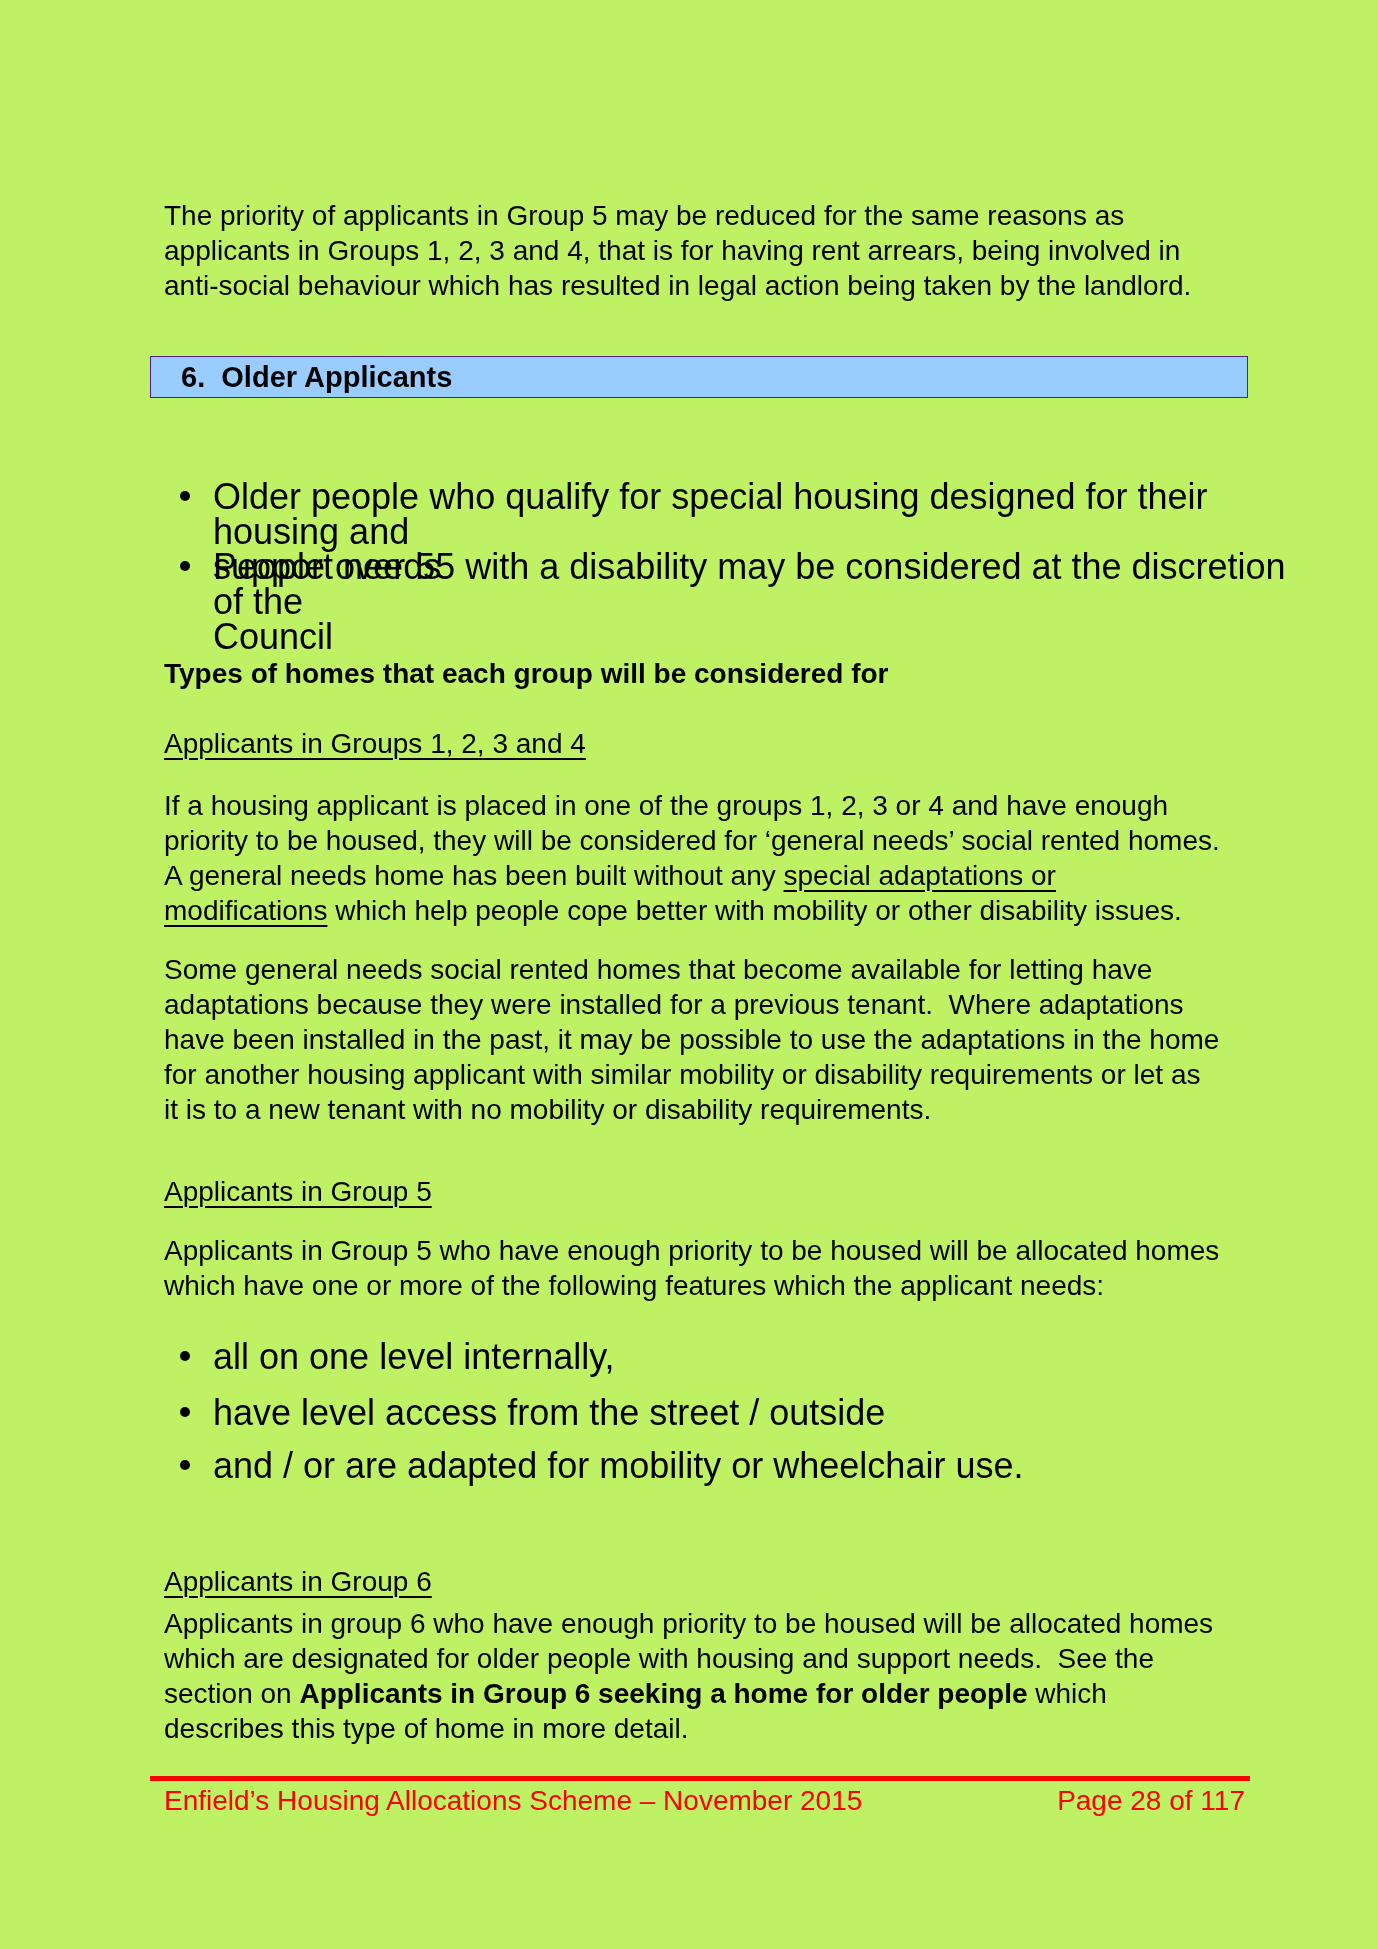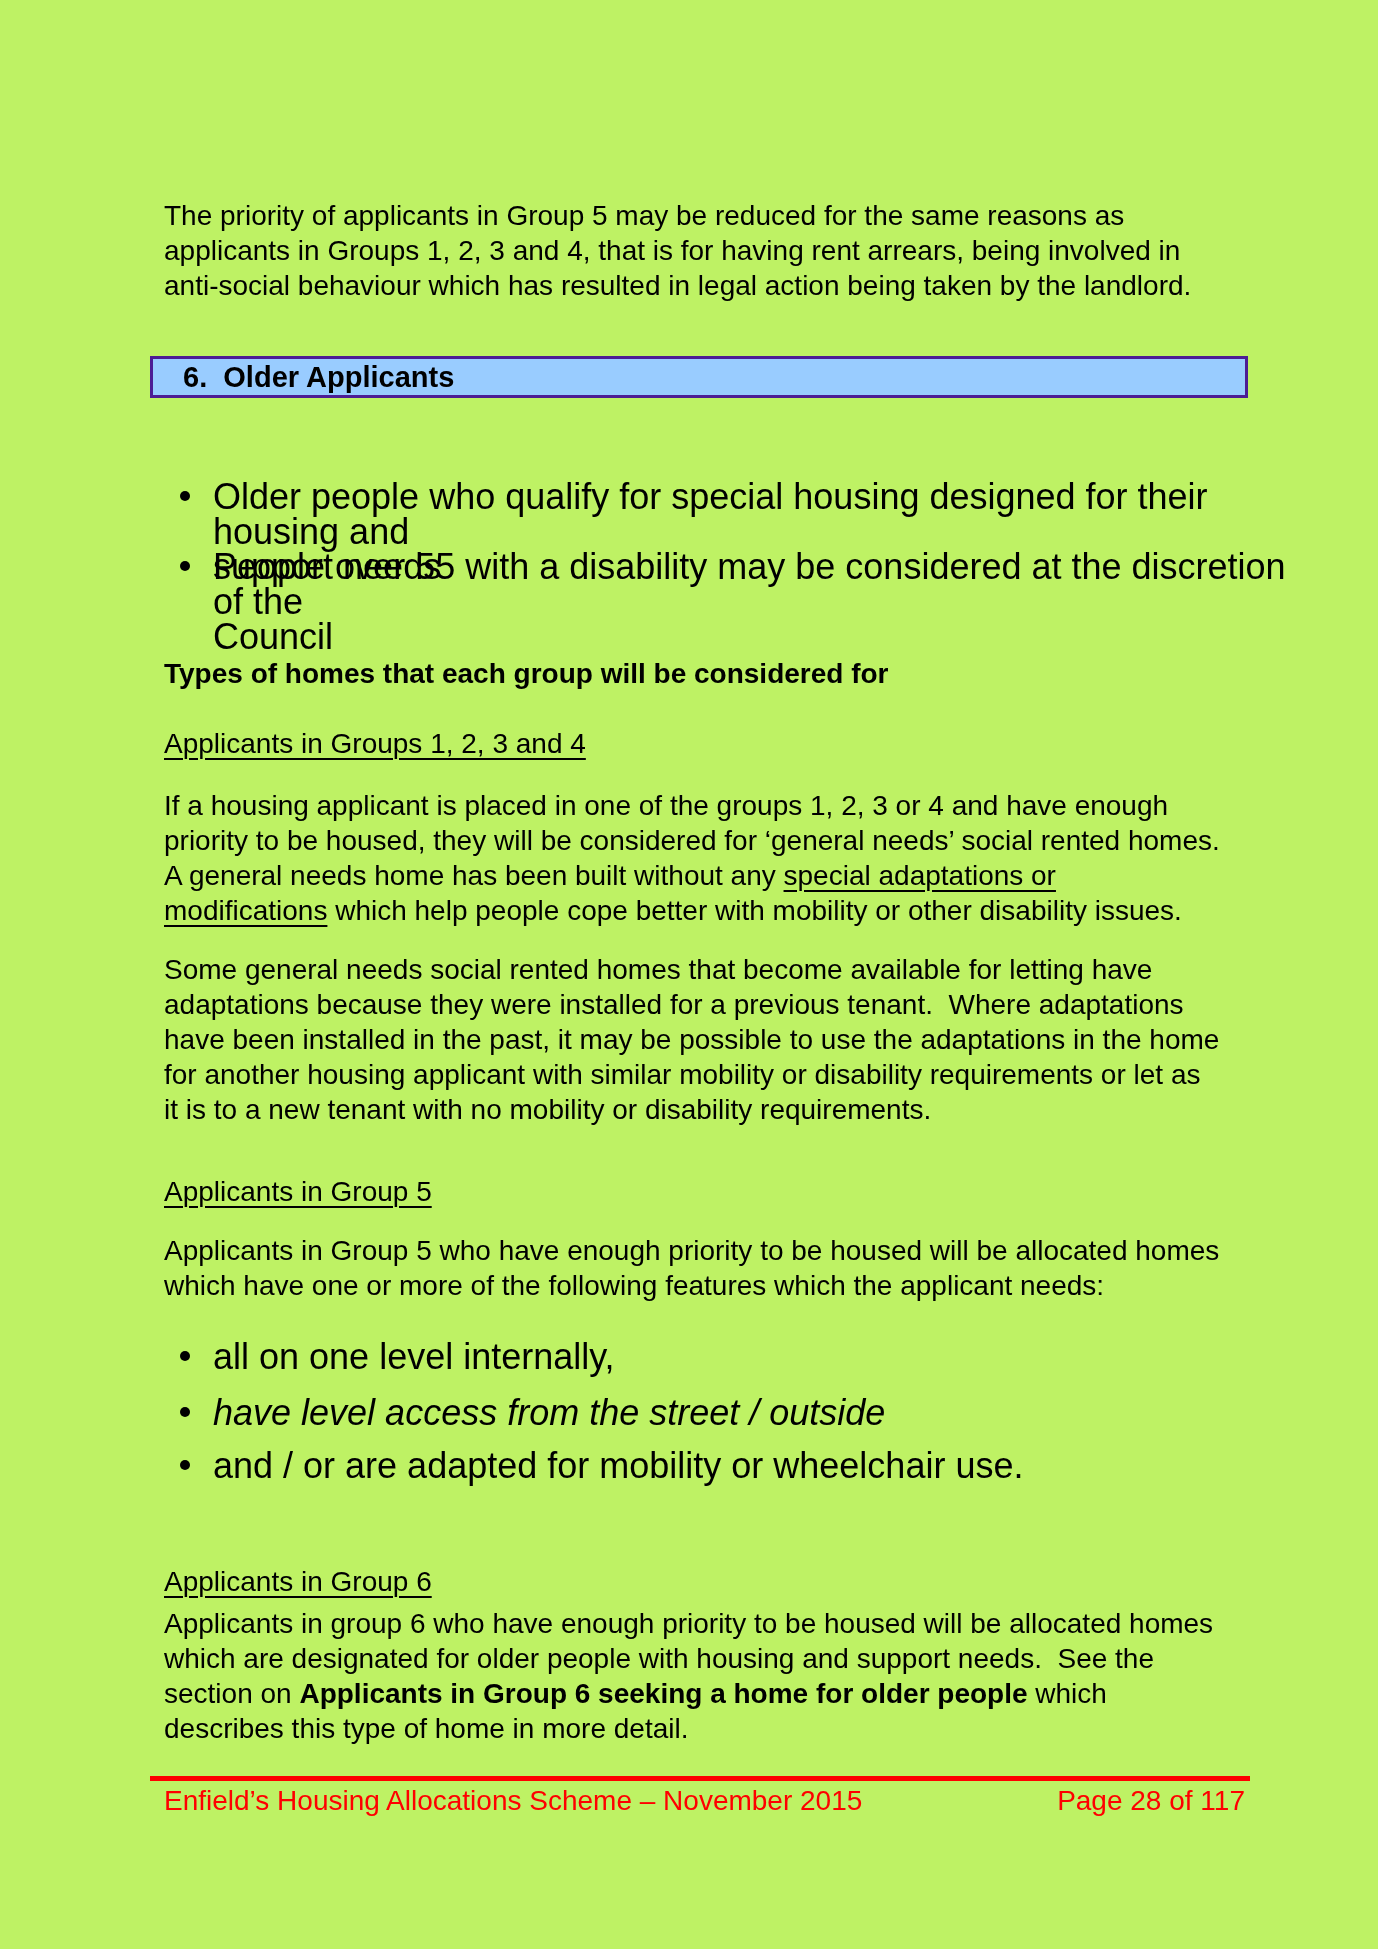--- a/index.html
+++ b/index.html
@@ -30,21 +30,21 @@
     text-decoration-thickness: 2px;
     text-underline-offset: 5px;
   }
   .section-bar {
     position: absolute;
     left: 150px;
     top: 356px;
     width: 1098px;
     height: 42px;
     box-sizing: border-box;
-    border: 3px solid #4c1d95;
+    border: 1px solid #4c1d95;
     display: flex;
     align-items: center;
     padding-left: 30px;
   }
   .section-bar .bar-label {
     font-size: 29px;
     font-weight: bold;
     white-space: pre;
   }
   .bullet-item { position: absolute; left: 180px; width: 1120px; }
@@ -123,21 +123,21 @@
 
   <div class="txt underlined-heading" style="left:164px; top:1174px; width:auto;">Applicants in Group 5</div>
 
   <div class="txt" style="left:164px; top:1233px;">Applicants in Group 5 who have enough priority to be housed will be allocated homes
 which have one or more of the following features which the applicant needs:</div>
 
   <div class="bullet-item" style="top:1339px;">
     <span class="dot"></span>
     <div class="bullet-text">all on one level internally,</div>
   </div>
-  <div class="bullet-item" style="top:1395px;font-style:italic;">
+  <div class="bullet-item" style="top:1395px;">
     <span class="dot"></span>
     <div class="bullet-text">have level access from the street / outside</div>
   </div>
   <div class="bullet-item" style="top:1448px;">
     <span class="dot"></span>
     <div class="bullet-text">and / or are adapted for mobility or wheelchair use.</div>
   </div>
 
   <div class="txt underlined-heading" style="left:164px; top:1564px; width:auto;">Applicants in Group 6</div>
 

